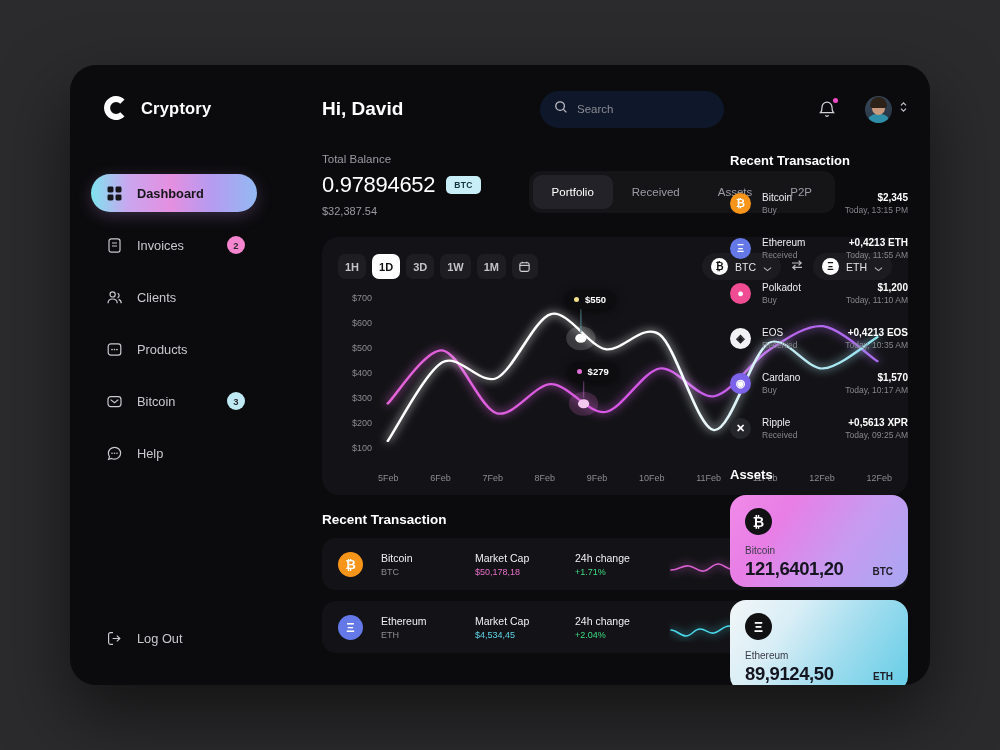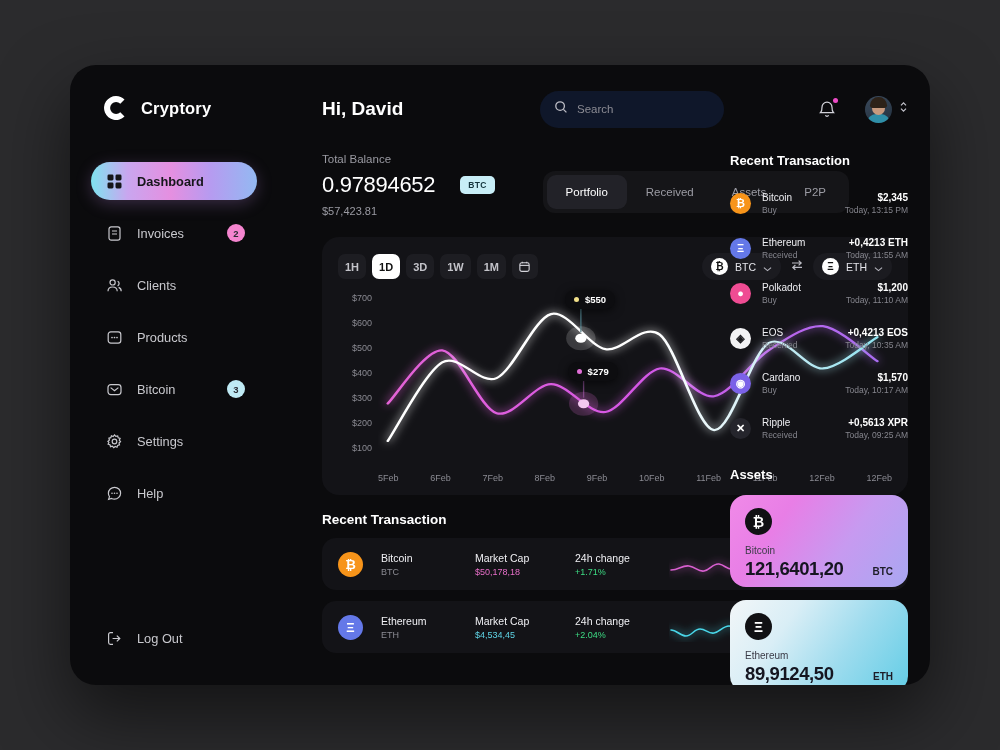--- a/index.html
+++ b/index.html
@@ -14,21 +14,21 @@
     background:#0b0b0d; border-radius:26px; overflow:hidden;
     box-shadow:0 30px 70px rgba(0,0,0,.55);
   }
 
   
   .sidebar { position:absolute; left:9px; top:0; width:190px; height:100%;text-align:center; }
   .brand { display:flex; align-items:center; gap:11px; padding:29px 0 0 23px; }
   .brand-logo { width:28px; height:28px; }
   .brand-name { color:#fff; font-size:16.5px; font-weight:700; letter-spacing:.2px; }
 
-  .nav { margin-top:40px; padding:0 12px; }
+  .nav { margin-top:52px; padding:0 12px; }
   .nav-item {
     display:flex; align-items:center; gap:14px;
     height:38px; padding:0 15px; border-radius:19px; margin-bottom:14px;
     color:#c9c9ce; font-size:12.8px; position:relative; cursor:pointer;
   }
   .nav-item .ico { width:17px; height:17px; display:block; flex:0 0 17px; }
   .nav-item.active {
     background:linear-gradient(90deg,#7fe3ef 0%,#c9a6ef 22%,#e58fe0 48%,#b69bf0 72%,#93b9f2 100%);
     color:#16161a; font-weight:600;
     box-shadow:0 4px 16px rgba(190,140,230,.25);
@@ -75,21 +75,21 @@
   .av-hair { position:absolute; left:5px; top:1px; width:17px; height:11px;
     background:#2d2218; border-radius:9px 9px 3px 3px; }
   .av-face { position:absolute; left:7px; top:6px; width:13px; height:13px;
     background:#c79a7e; border-radius:50%; }
   .av-body { position:absolute; left:2px; bottom:0; width:23px; height:9px;
     background:#2f8fa8; border-radius:10px 10px 0 0; }
 
   
   .balrow { display:flex; align-items:flex-start; padding:0 22px 0 62px; }
   .bal-label { color:#9a9aa2; font-size:11.5px; }
-  .bal-main { display:flex; align-items:center; gap:25px; margin-top:7px; }
+  .bal-main { display:flex; align-items:center; gap:11px; margin-top:7px; }
   .bal-amount { color:#fff; font-size:22px; font-weight:400; letter-spacing:-.3px; }
   .bal-unit {
     background:#c8eef7; color:#14343d; font-size:8.5px; font-weight:700;
     padding:4px 8px; border-radius:5px; letter-spacing:.3px;
   }
   .bal-fiat { color:#9a9aa2; font-size:11px; margin-top:7px; }
 
   .tabs {
     margin-left:48px; margin-top:18px; height:42px; background:#151518;
     border-radius:12px; display:flex; align-items:center; padding:4px;
@@ -274,29 +274,20 @@
         <span class="ico">
           <svg viewBox="0 0 17 17" width="17" height="17" fill="none" stroke="currentColor" stroke-width="1.2">
               <rect x="2" y="3.6" width="13" height="10" rx="2.8"></rect>
               <path d="M4.6 6.6 8.5 9.8 12.4 6.6"></path>
             </svg>
         </span>
         <span>Bitcoin</span>
         <span class="badge cyan">3</span>
       </div>
 
-      <div class="nav-item">
-        <span class="ico">
-          <svg viewBox="0 0 17 17" width="17" height="17" fill="none" stroke="currentColor" stroke-width="1.2">
-              <circle cx="8.5" cy="8.5" r="2.3"></circle>
-              <path d="M8.5 1.9l1.3 1.5 1.9-.5.5 1.9 1.9.6-.8 1.8 1.2 1.5-1.5 1.3.5 1.9-1.9.5-.6 1.9-1.8-.8-1.5 1.2-1.3-1.5-1.9.5-.5-1.9-1.9-.6.8-1.8L1.9 8.4l1.5-1.3-.5-1.9 1.9-.5.6-1.9 1.8.8z"></path>
-            </svg>
-        </span>
-        <span>Settings</span>
-      </div>
 
       <div class="nav-item">
         <span class="ico">
           <svg viewBox="0 0 17 17" width="17" height="17" fill="none" stroke="currentColor" stroke-width="1.2">
               <path d="M14.6 8.2c0 3.3-2.8 5.9-6.2 5.9-1 0-2-.2-2.8-.6l-3 .9.9-2.7a5.7 5.7 0 0 1-1.1-3.5c0-3.3 2.8-5.9 6.2-5.9s6 2.6 6 5.9z"></path>
               <circle cx="6" cy="8.3" r=".8" fill="currentColor" stroke="none"></circle>
               <circle cx="8.5" cy="8.3" r=".8" fill="currentColor" stroke="none"></circle>
               <circle cx="11" cy="8.3" r=".8" fill="currentColor" stroke="none"></circle>
             </svg>
         </span>
@@ -354,21 +345,21 @@
       </div>
     </div>
 
     <div class="balrow">
       <div>
         <div class="bal-label">Total Balance</div>
         <div class="bal-main">
           <span class="bal-amount">0.97894652</span>
           <span class="bal-unit">BTC</span>
         </div>
-        <div class="bal-fiat">$57,423.81</div>
+        <div class="bal-fiat">$32,387.54</div>
       </div>
 
       <div class="tabs">
         <div class="tab active">Portfolio</div>
         <div class="tab">Received</div>
         <div class="tab">Assets</div>
         <div class="tab">P2P</div>
       </div>
     </div>
 

